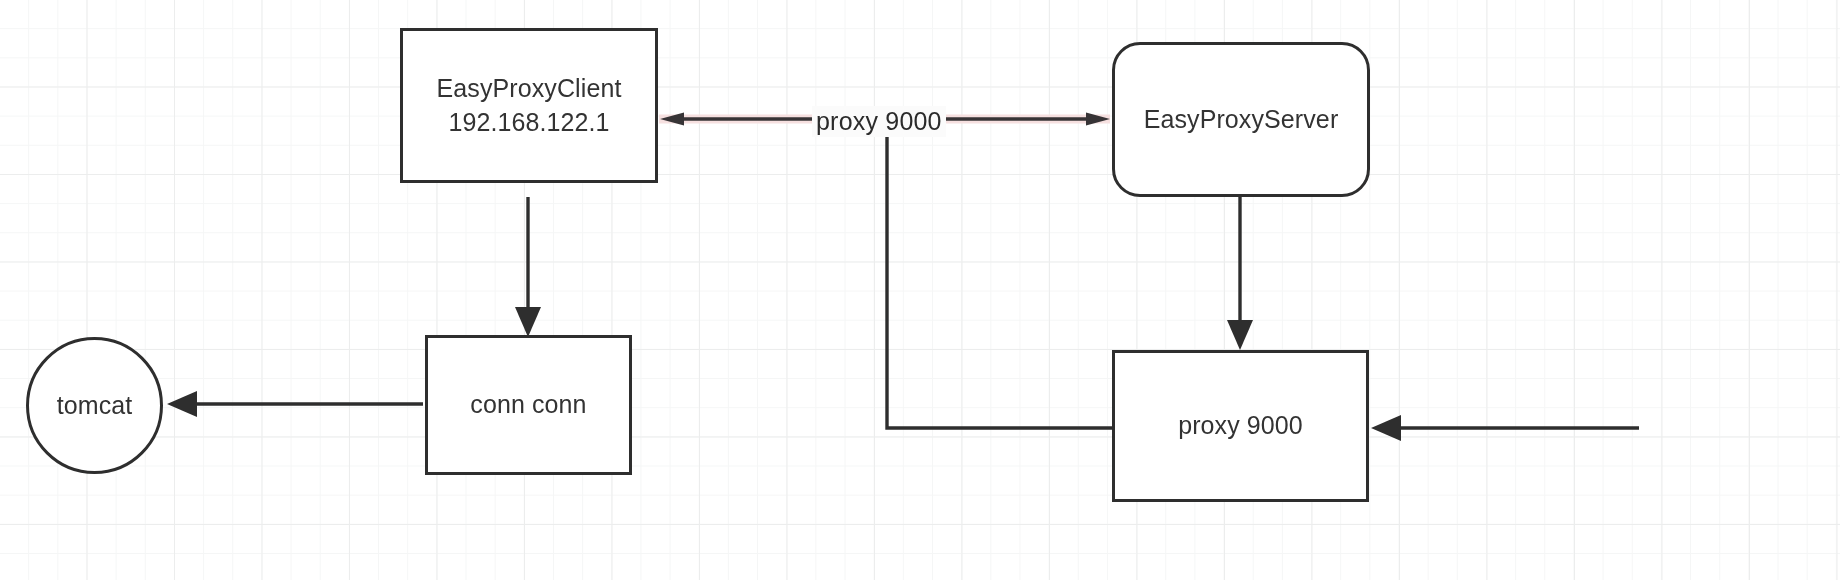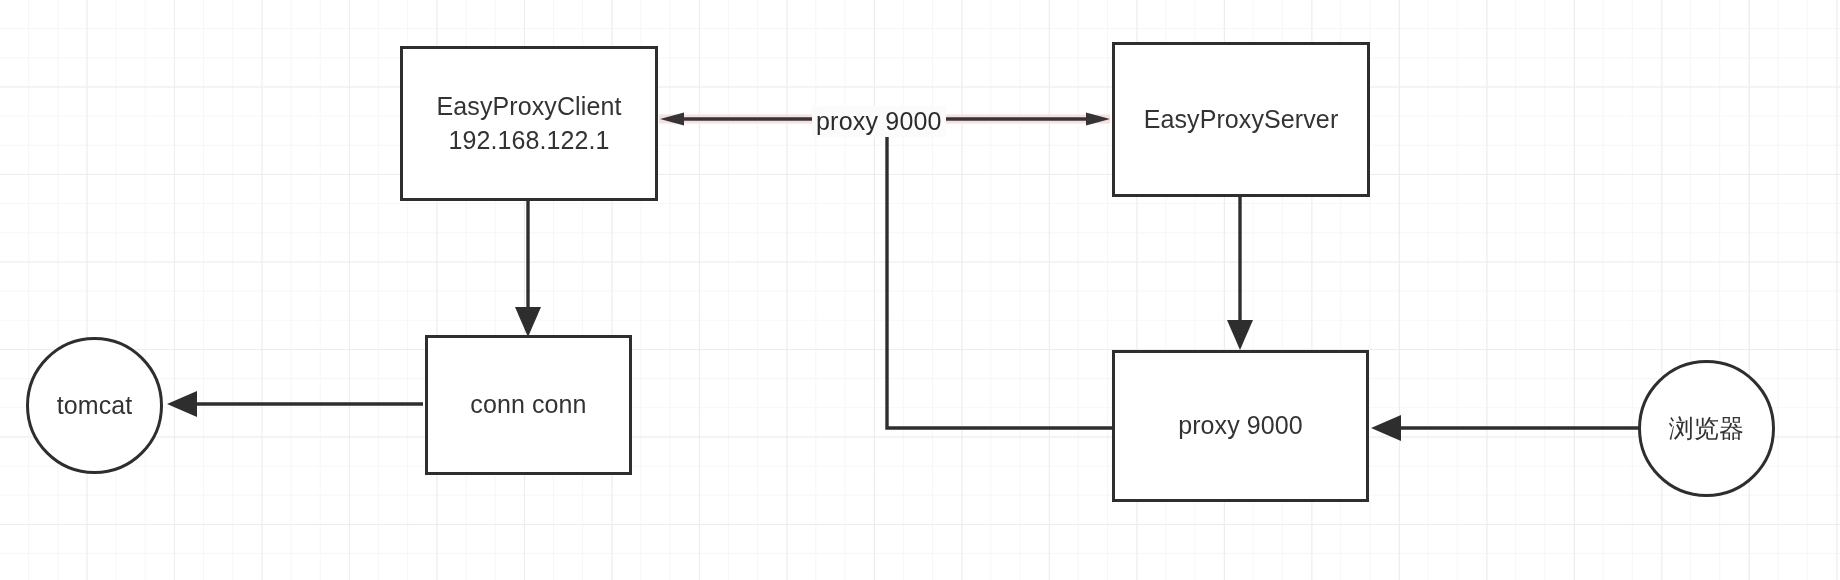--- a/index.html
+++ b/index.html
@@ -111,40 +111,37 @@
     <g>
       <line x1="1639" y1="428" x2="1401" y2="428" stroke="#2e2e2e" stroke-width="3.4"></line>
       <path d="M1371,428 L1401,415 L1401,441 z" fill="#2e2e2e"></path>
     </g>
 
     <g>
       <path d="M887,137 L887,428 L1111,428" fill="none" stroke="#2e2e2e" stroke-width="3.4" stroke-linecap="square" stroke-linejoin="miter"></path>
     </g>
   </svg>
 
-  <div class="node rect" style="left:400px; top:46px; width:258px; height:155px;">
+  <div class="node rect" style="left:400px; top:28px; width:258px; height:155px;">
     <span>EasyProxyClient</span>
     <span class="line2">192.168.122.1</span>
   </div>
 
-  <div class="node rect" style="left:1112px; top:42px; width:258px; height:155px;">
+  <div class="node rect" style="left:1112px; top:42px; width:258px; height:155px;border-radius:28px;">
     <span>EasyProxyServer</span>
   </div>
 
   <div class="node rect" style="left:425px; top:335px; width:207px; height:140px;">
     <span>conn conn</span>
   </div>
 
   <div class="node rect" style="left:1112px; top:350px; width:257px; height:152px;">
     <span>proxy 9000</span>
   </div>
 
   <div class="node circle" style="left:26px; top:337px; width:137px; height:137px;">
     <span>tomcat</span>
   </div>
 
-  <div class="node circle" style="left:1638px; top:360px; width:137px; height:137px;">
-    <span>浏览器</span>
-  </div>
 
   <div class="edge-label" style="left:812px; top:106px;">proxy 9000</div>
 
 </div>
 
 </body></html>

